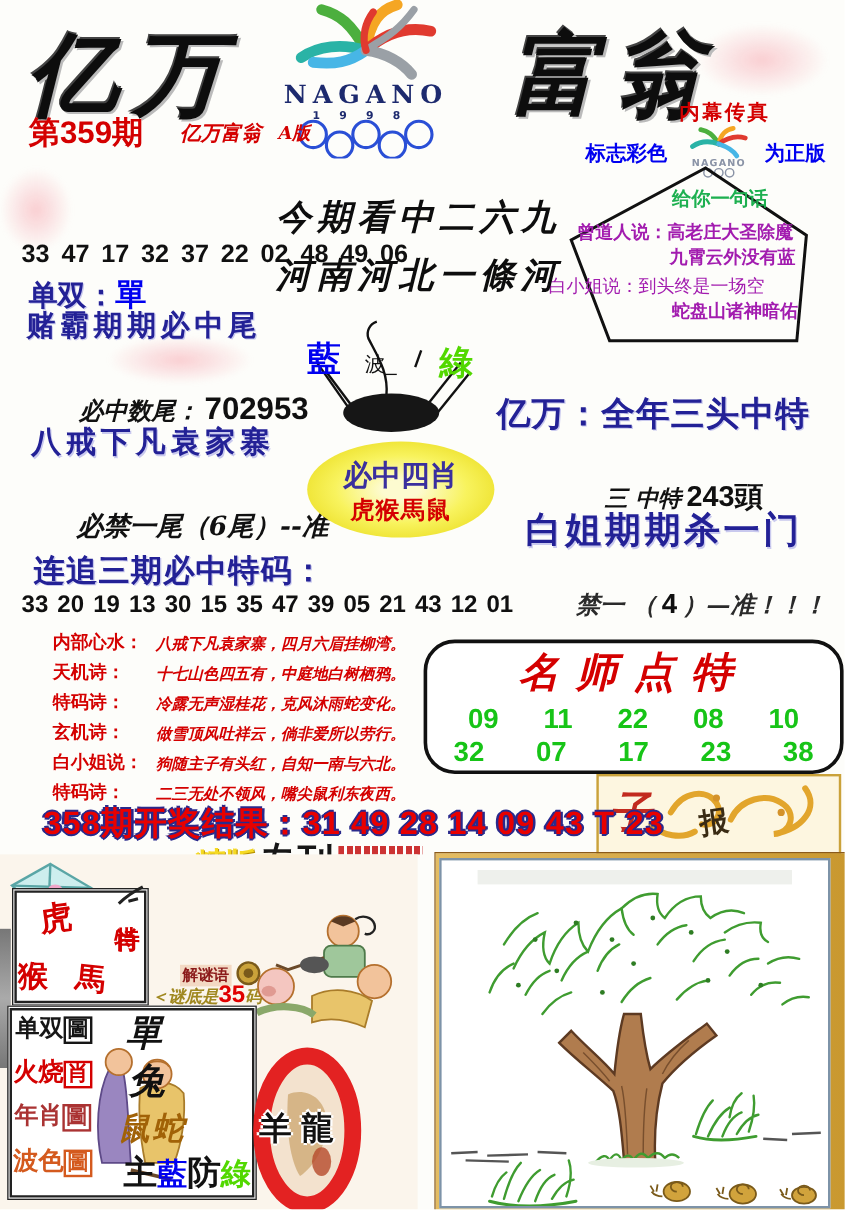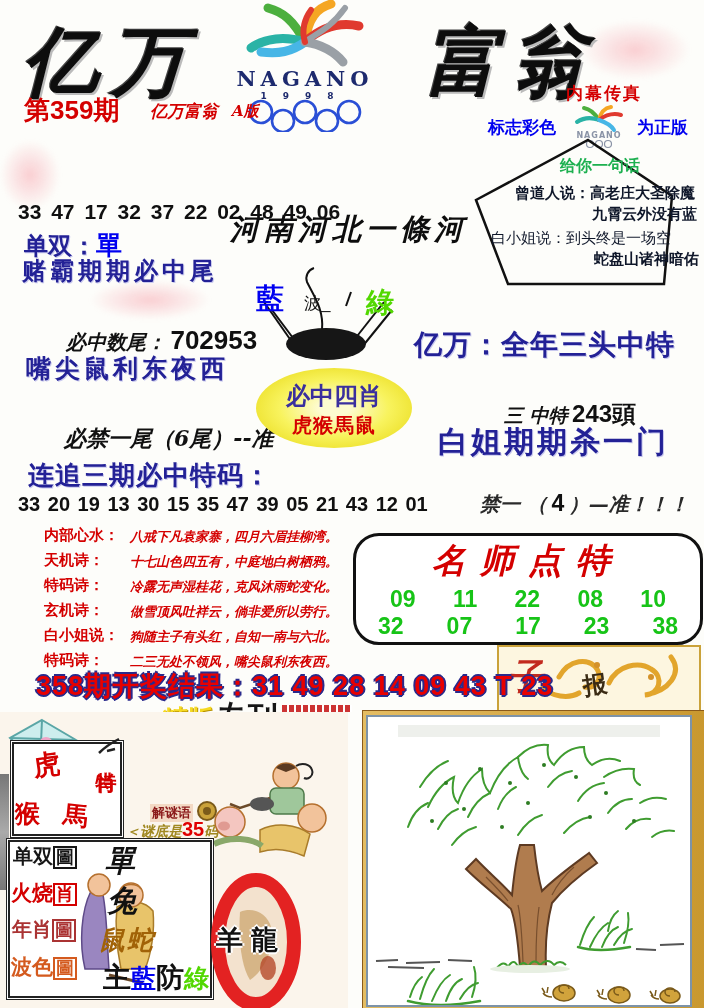--- a/index.html
+++ b/index.html
@@ -2,21 +2,21 @@
 <html><head>
 <meta charset="utf-8">
 <style>
   html,body{margin:0;padding:0;}
   body{font-family:"Liberation Sans",sans-serif;}
   #stage{position:relative;width:704px;height:1008px;background:#fdfdfa;overflow:hidden;}
   .abs{position:absolute;}
   .serif{font-family:"DejaVu Serif",serif;}
   .red{color:#d40000;}
   .blue{color:#0000f0;}
-  .green{color:#0f172a;margin-left:34px;}
+  .green{color:#a21caf;}
   .title-cal{font-family:"DejaVu Serif",serif;font-weight:bold;font-style:italic;color:#0d0d0d;
     text-shadow:2px 2px 0 #bbb, -1px -1px 0 #444;}
   .headline{font-weight:bold;color:#232196;text-shadow:1px 1px 0 #c9c9ee;}
   .hand{font-family:"DejaVu Serif",serif;font-style:italic;font-weight:bold;}
   .nums{font-weight:bold;color:#101010;}
   .outline-red{color:#e80000;text-shadow:-2px 0 0 #2a2a8c,2px 0 0 #2a2a8c,0 -2px 0 #2a2a8c,0 2px 0 #2a2a8c,1px 1px 0 #2a2a8c;}
   .pinksmudge{background:radial-gradient(closest-side,rgba(246,160,170,.5),rgba(246,160,170,0));filter:blur(2px);}
   .stampbox{display:inline-block;border:2px solid currentColor;padding:0 1px;line-height:1.05;}
   .vert{writing-mode:vertical-rl;text-orientation:upright;}
   .mingshi-row{display:flex;justify-content:space-between;font-weight:bold;color:#17c417;font-size:23px;}
@@ -87,34 +87,35 @@
     <svg width="212" height="152" viewBox="0 0 212 152">
       <polygon points="120,4 204,60 196,148 40,148 8,64" fill="none" stroke="#111" stroke-width="2.5"></polygon>
     </svg>
   </div>
   <div class="abs" style="left:520px;top:156px;width:160px;text-align:center;font-size:16px;font-weight:bold;color:#1db050;">给你一句话</div>
   <div class="abs green" style="left:481px;top:184px;font-size:15px;font-weight:bold;">曾道人说：高老庄大圣除魔</div>
   <div class="abs green" style="left:558px;top:205px;font-size:15px;font-weight:bold;">九霄云外没有蓝</div>
   <div class="abs green" style="left:457px;top:229px;font-size:15px;font-weight:normal;">白小姐说：到头终是一场空</div>
   <div class="abs green" style="left:560px;top:250px;font-size:15px;font-weight:bold;">蛇盘山诸神暗佑</div>
 
+  <div class="abs hand" style="left:230px;top:162px;font-size:29px;color:#0d0d0d;letter-spacing:5px;">今期看中二六九</div>
   <div class="abs hand" style="left:230px;top:210px;font-size:29px;color:#0d0d0d;letter-spacing:5px;">河南河北一條河</div>
 
   <div class="abs nums" style="left:18px;top:200px;font-size:21px;word-spacing:4px;">33 47 17 32 37 22 02 48 49 06</div>
 
   <div class="abs" style="left:24px;top:228px;font-size:24px;">
     <span class="headline serif">单双：</span><span class="blue serif" style="font-weight:bold;font-size:26px;">單</span>
   </div>
   <div class="abs headline serif" style="left:22px;top:255px;font-size:24px;letter-spacing:4px;">赌霸期期必中尾</div>
 
   <div class="abs" style="left:66px;top:325px;">
     <span class="hand" style="font-size:20px;color:#111;">必中数尾：</span>
     <span class="nums" style="font-size:26px;">702953</span>
   </div>
-  <div class="abs headline serif" style="left:26px;top:352px;font-size:25px;letter-spacing:4px;">嘴尖鼠利东夜西</div>
+  <div class="abs headline serif" style="left:26px;top:352px;font-size:25px;letter-spacing:4px;">八戒下凡袁家寨</div>
   <div class="abs hand" style="left:64px;top:424px;font-size:22px;color:#111;">必禁一尾（6尾）--准</div>
 
   <div class="abs headline serif" style="left:16px;top:458px;font-size:26px;letter-spacing:1px;margin-left:12px;">连追三期必中特码：</div>
   <div class="abs nums" style="left:18px;top:493px;font-size:20px;word-spacing:2px;">33 20 19 13 30 15 35 47 39 05 21 43 12 01</div>
 
   <div class="abs" style="left:44px;top:526px;width:300px;">
     <div style="position:relative;height:25px;">
       <span class="red serif" style="position:absolute;left:0;font-weight:bold;font-size:15px;">内部心水：</span>
       <span class="red hand" style="position:absolute;left:86px;font-size:13px;top:2px;">八戒下凡袁家寨，四月六眉挂柳湾。</span>
     </div>

